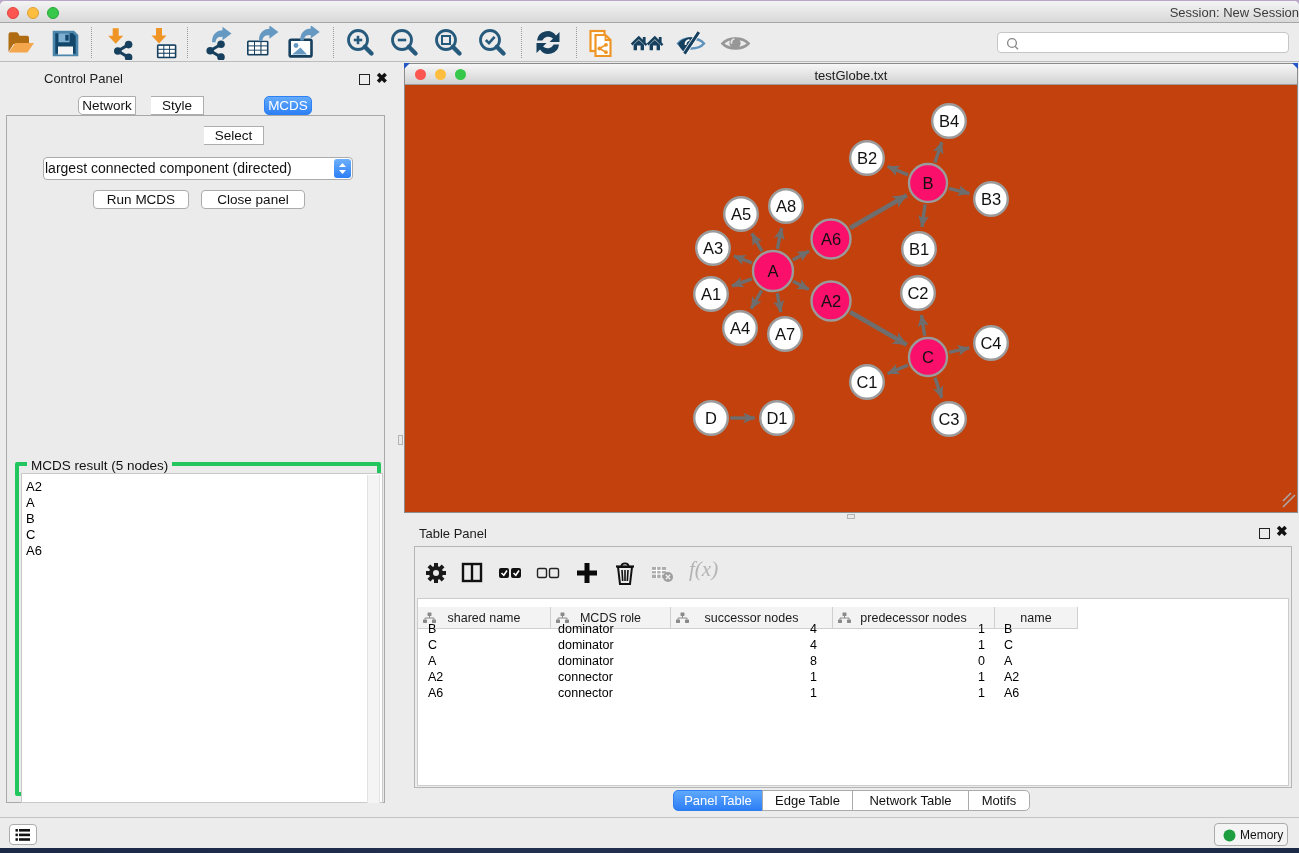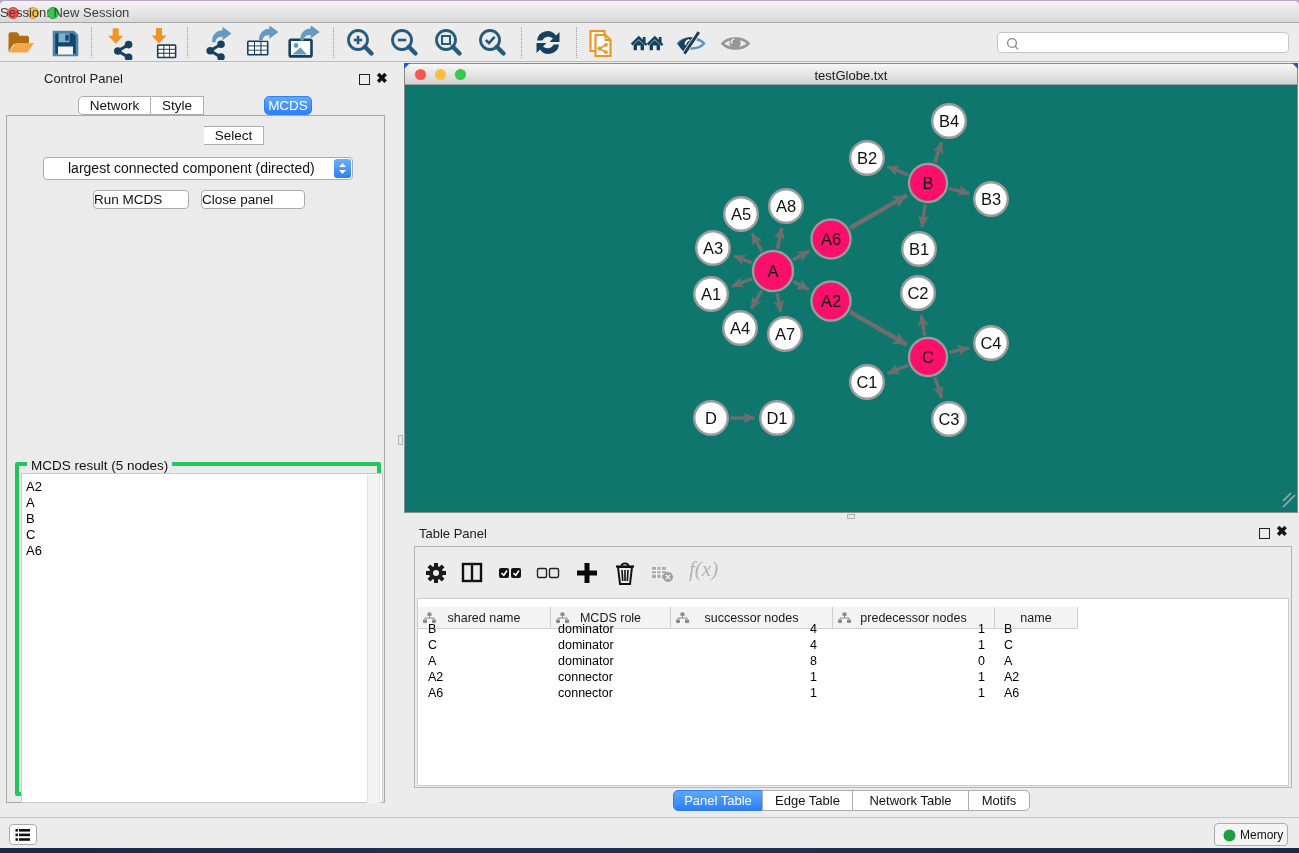--- a/index.html
+++ b/index.html
@@ -3,43 +3,43 @@
 <meta charset="utf-8">
 <style>
 * { margin:0; padding:0; box-sizing:border-box; }
 html,body { width:1299px; height:853px; overflow:hidden; }
 body { font-family:"Liberation Sans", sans-serif; background:#b9a6c9; position:relative; }
 .abs { position:absolute; }
 #win { position:absolute; left:0; top:1px; width:1299px; height:847px; background:#ececec; border-radius:5px 5px 0 0; }
 #titlebar { position:absolute; left:0; top:1px; width:1299px; height:22px; border-radius:5px 5px 0 0;
   background:linear-gradient(#f4f4f4,#d8d8d8); border-bottom:1px solid #a6a6a6; }
 .light { position:absolute; top:5.5px; width:12.5px; height:12.5px; border-radius:50%; }
-#titletext { position:absolute; top:4px; left:0; width:100%; text-align:left; font-size:13px; color:#3c3c3c; }
+#titletext { position:absolute; top:4px; left:0; width:100%; text-align:right; font-size:13px; color:#3c3c3c; }
 #toolbar { position:absolute; left:0; top:23px; width:1299px; height:39px; background:#ececec; border-bottom:1px solid #bcbcbc; }
 .tsep { position:absolute; top:4px; height:31px; width:1px; border-left:1px dotted #9a9a9a; }
 .ticon { position:absolute; }
 #searchbox { position:absolute; left:997px; top:9px; width:292px; height:21px; background:#fff; border:1px solid #c6c6c6; border-radius:4px; }
 #cpanel { position:absolute; left:0; top:63px; width:390px; height:753px; background:#ececec; }
 #cp-title { position:absolute; left:12px; top:8px; font-size:13px; color:#1d1d1d;margin-left:32px; }
 .hdr-float { position:absolute; top:11px; width:11px; height:11px; border:1.5px solid #222; }
 .hdr-close { position:absolute; top:7px; font-size:14px; font-weight:bold; color:#111; }
 #cp-tabs { position:absolute; left:78px; top:33px; height:19px; }
 .tab { position:absolute; top:0; height:19px; background:#fff; border:1px solid #adadad; font-size:13.5px; font-weight:normal; color:#111; text-align:center; line-height:17px; }
 .tab.sel { background:linear-gradient(#64abfc,#2d80f5); color:#fff; border-color:#2d80f5; }
 #cp-body { position:absolute; left:6px; top:52px; width:379px; height:688px; background:#ebebeb; border:1px solid #a9a9a9; }
 #optlabel { position:absolute; left:0; top:73px; width:100%; text-align:center; font-size:14.5px; color:#111; }
-#dropdown { position:absolute; left:43px; top:94px; width:310px; height:23px; background:#fff; border:1px solid #ababab; border-radius:4px; font-size:14px; color:#111; line-height:21px; padding-left:24px; }
+#dropdown { position:absolute; left:43px; top:94px; width:310px; height:23px; background:#fff; border:1px solid #ababab; border-radius:4px; font-size:14px; color:#111; line-height:21px; padding-left:1px; }
 #dd-step { position:absolute; right:1px; top:1px; width:17px; height:19px; border-radius:3px; background:linear-gradient(#6cb0fd,#2c7ef5); }
-.btn { position:absolute; background:#fff; border:1px solid #acacac; border-radius:4px; font-size:13.5px; color:#111; }
+.btn { position:absolute; background:#fff; border:1px solid #acacac; border-radius:4px; font-size:13.5px; color:#111; text-align:center; }
 #groupbox { position:absolute; left:15px; top:399px; width:366px; height:334px; border:4px solid #22c55e; border-radius:2px; }
 #grouplabel { position:absolute; left:8px; top:-8px; background:#ebebeb; padding:0 4px; font-size:13.5px; color:#111; }
 #mcdslist { position:absolute; left:2px; top:7px; width:362px; height:330px; background:#fff; border:1px solid #c9c9c9; }
 #mcdslist .items { position:absolute; left:4px; top:5px; font-size:13px; line-height:16px; color:#000; }
 #mcds-scroll { position:absolute; right:2px; top:1px; width:13px; height:328px; background:#f4f4f4; border-left:1px solid #e2e2e2; border-right:1px solid #e2e2e2; }
-#netwin { position:absolute; left:404px; top:63px; width:894px; height:450px; border:1px solid #8c8c8c; background:#0f766e; }
+#netwin { position:absolute; left:404px; top:63px; width:894px; height:450px; border:1px solid #8c8c8c; background:#c2410c; }
 #nw-title { position:absolute; left:0; top:0; width:100%; height:21px; background:linear-gradient(#f7f7f7,#d2d2d2); border-bottom:1px solid #9c9c9c; }
 .slight { position:absolute; top:5px; width:11px; height:11px; border-radius:50%; }
 #nw-titletext { position:absolute; top:4px; width:100%; text-align:center; font-size:13px; color:#1a1a1a; }
 #tpanel { position:absolute; left:404px; top:522px; width:895px; height:294px; background:#ececec; }
 #tp-title { position:absolute; left:15px; top:4px; font-size:13px; color:#1d1d1d; }
 #tp-box { position:absolute; left:10px; top:24px; width:878px; height:242px; background:#ececec; border:1px solid #b5b5b5; }
 #tp-toolbar { position:absolute; left:0; top:0; width:100%; height:51px; background:#ececec; }
 #tp-table { position:absolute; left:2px; top:51px; width:872px; height:188px; background:#fff; border:1px solid #cccccc; }
 #tp-header { position:absolute; left:0; top:8px; width:660px; height:22px; background:#f3f3f3; border-bottom:1px solid #d0d0d0; }
 .hcell { position:absolute; top:0; height:22px; border-right:1px solid #cfcfcf; font-size:12.5px; color:#1a1a1a; text-align:center; line-height:22px; }
@@ -202,21 +202,21 @@
       <line x1="12.2" y1="11.4" x2="15" y2="14.2" stroke="#8b8b8b" stroke-width="1.4"></line>
     </svg>
   </div>
 </div>
 <div id="cpanel">
   <div id="cp-title">Control Panel</div>
   <div class="hdr-float" style="left:359px;"></div>
   <div class="hdr-close" style="left:376px;">✖</div>
   <div id="cp-body"></div>
   <div id="cp-tabs">
-    <div class="tab" style="left:0; width:73px; border-radius:5px 0 0 5px;">Network</div>
+    <div class="tab" style="left:0; width:58px; border-radius:5px 0 0 5px;">Network</div>
     <div class="tab" style="left:73px; width:53px; border-left:0;">Style</div>
     <div class="tab" style="left:126px; width:60px; border-left:0;margin-top:30px;">Select</div>
     <div class="tab sel" style="left:186px; width:48px; border-radius:5px;">MCDS</div>
   </div>
   <div id="dropdown">largest connected component (directed)
     <div id="dd-step">
       <svg width="17" height="19" viewBox="0 0 17 19">
         <path d="M5 8 L8.5 4 L12 8 Z" fill="#fff"></path>
         <path d="M5 11 L8.5 15 L12 11 Z" fill="#fff"></path>
       </svg>

